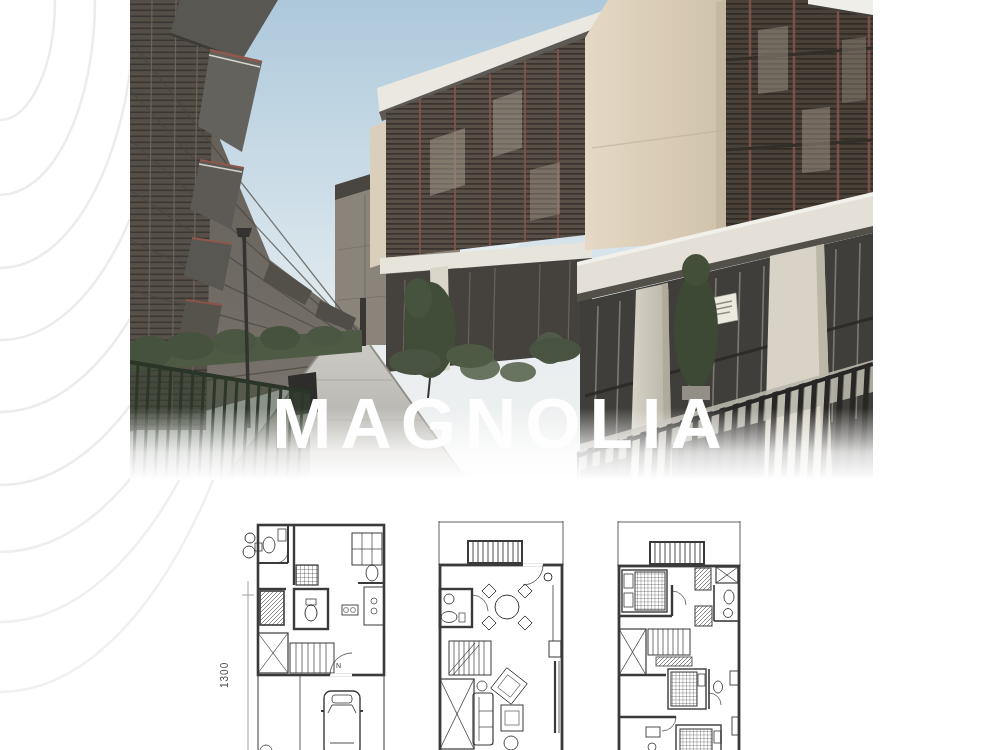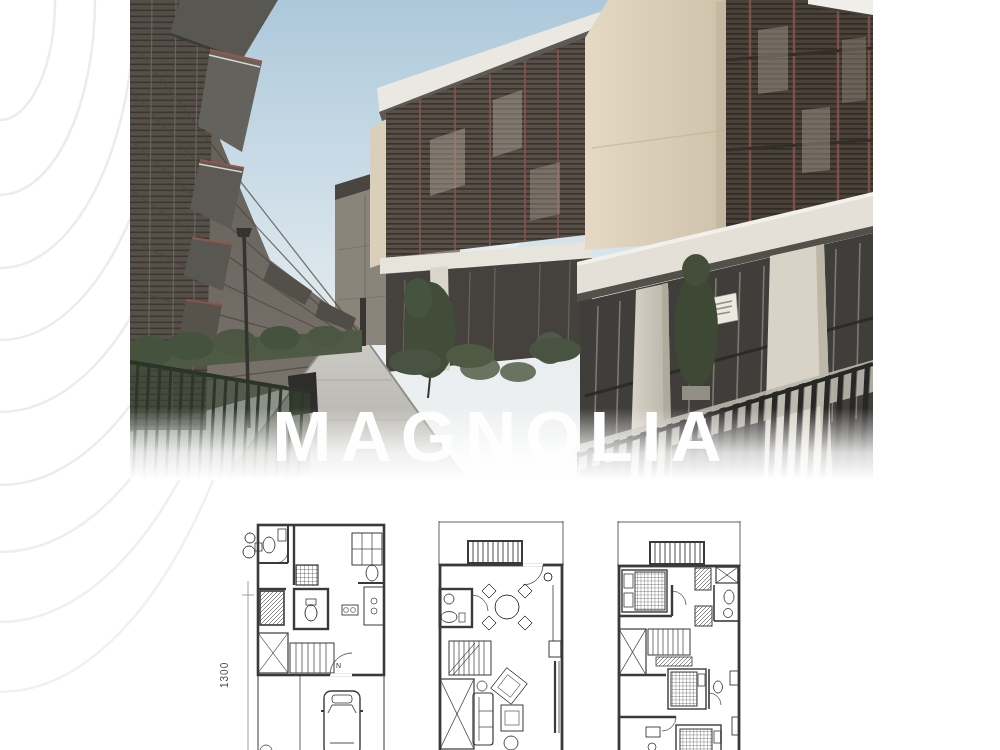--- a/index.html
+++ b/index.html
@@ -2,21 +2,21 @@
 <html><head>
 <meta charset="utf-8">
 <style>
   html,body{margin:0;padding:0;}
   .page{position:relative;width:1000px;height:750px;background:#ffffff;overflow:hidden;
         font-family:"Liberation Sans", sans-serif;}
   .contours{position:absolute;left:0;top:0;z-index:1;}
   .photo{position:absolute;left:130px;top:0;width:743px;height:478px;z-index:2;overflow:hidden;}
   .photo-fade{position:absolute;left:130px;top:408px;width:743px;height:72px;z-index:3;
     background:linear-gradient(180deg, rgba(255,255,255,0) 0%, rgba(255,255,255,0.82) 62%, #ffffff 100%);}
-  .hero-title{position:absolute;left:130px;top:401px;width:743px;z-index:4;text-align:center;
+  .hero-title{position:absolute;left:130px;top:388px;width:743px;z-index:4;text-align:center;
     font-size:71px;line-height:1;font-weight:bold;letter-spacing:9px;color:#fefefe;}
   .plans{position:absolute;left:0;top:0;z-index:2;}
   .plan{position:absolute;}
   .plan-ground{left:236px;top:521px;}
   .plan-second{left:435px;top:521px;}
   .plan-third{left:616px;top:521px;}
   .dim-label{position:absolute;left:219px;top:626px;height:62px;z-index:3;
     writing-mode:vertical-rl;transform:rotate(180deg);font-size:10px;color:#4d4d4d;letter-spacing:1px;}
 </style>
 </head>

